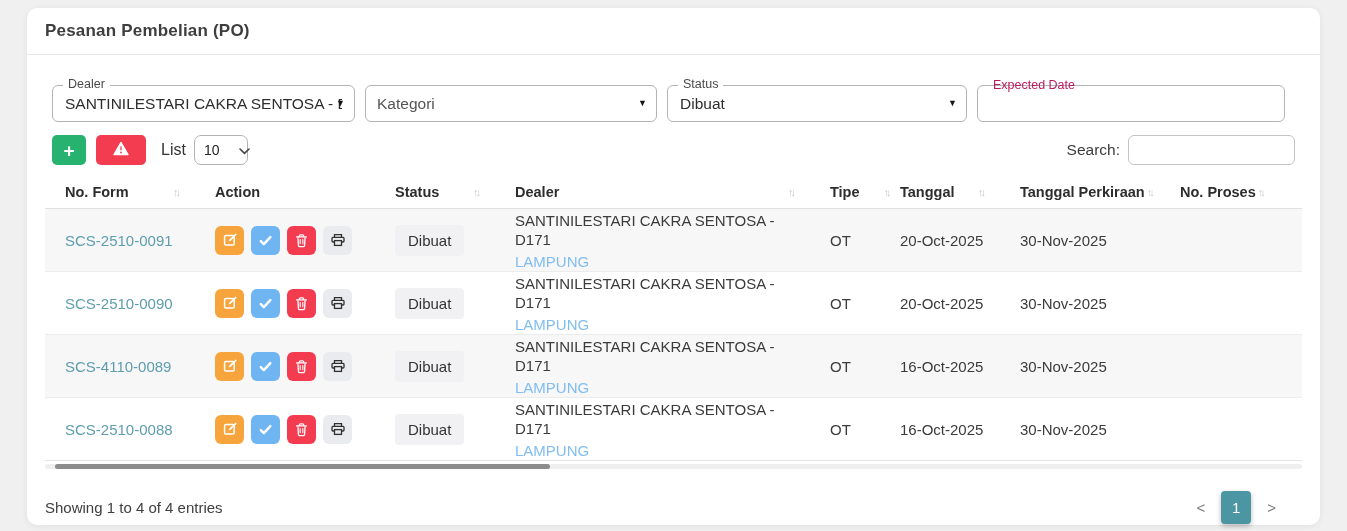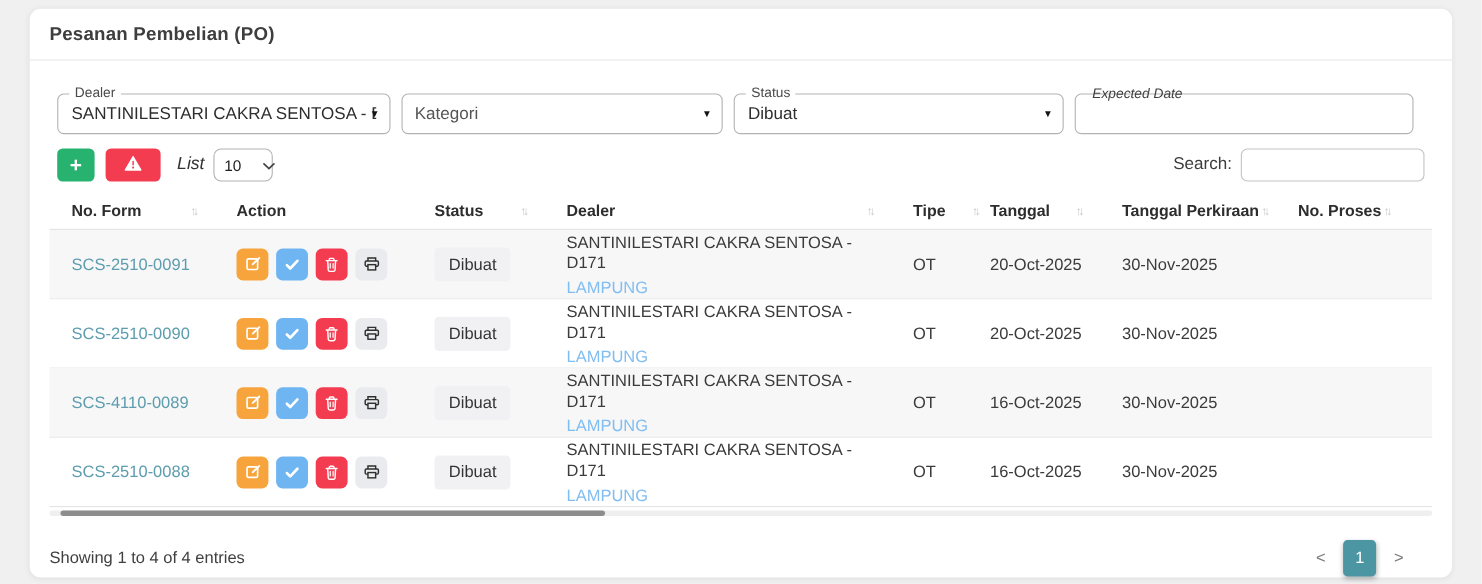--- a/index.html
+++ b/index.html
@@ -13,33 +13,33 @@
     background:#fff; border-radius:10px; box-shadow:0 1px 6px rgba(0,0,0,.07);
   }
   .card-header { height:47px; display:flex; align-items:center; padding:0 18px; border-bottom:1px solid #e8e8e8; }
   .card-title { font-size:17px; font-weight:700; color:#3e3e3e; letter-spacing:.2px; }
 
   
   .filters { display:flex; gap:10px; padding:30px 25px 0; }
   .field { position:relative; height:37px; border:1px solid #b3b3b3; border-radius:6px;
            display:flex; align-items:center; padding:0 12px; background:#fff; }
   .flabel { position:absolute; top:-9px; left:10px; font-size:12.5px; color:#4a4a4a; background:#fff; padding:0 5px; line-height:14px; }
-  .flabel.on-line { background:transparent; top:-8px; color:#404040;font-style:italic; }
+  .flabel.on-line { background:transparent; top:-8px; color:#be185d; }
   .fvalue { font-size:15.5px; color:#2e2e2e; white-space:nowrap; overflow:hidden; flex:1; }
   .fvalue.placeholder { color:#555; }
   .sel-arrow { position:absolute; right:9px; top:12px; font-size:9px; color:#141414; }
   .f-dealer{ width:303px; } .f-kategori{ width:292px;padding-left:11px; } .f-status{ width:300px; } .f-date{ width:308px; }
   .date-input { border:none; outline:none; width:100%; height:100%; background:transparent; font:inherit; }
 
   
   .toolbar { display:flex; align-items:center; padding:13px 25px 0; }
   .btn { border:none; display:flex; align-items:center; justify-content:center; cursor:pointer; }
   .btn-add { width:34px; height:30px; background:#27b36f; border-radius:5px; color:#fff; font-size:19px; font-weight:700; line-height:1; }
   .btn-alert { width:50px; height:30px; background:#f43c51; border-radius:5px; margin-left:10px; }
-  .list-label { margin-left:15px; font-size:16px; color:#333;font-style:italic; }
+  .list-label { margin-left:15px; font-size:16px; color:#333; }
   .page-size { margin-left:8px; width:54px; height:30px; border:1px solid #b3b3b3; border-radius:7px;
                display:flex; align-items:center; justify-content:space-between; padding:0 9px; font-size:14px; color:#222;gap:20px; }
   .spacer { flex:1; }
   .search-label { font-size:15.5px; color:#3c3c3c; }
   .search-input { margin-left:8px; width:167px; height:30px; border:1px solid #c4c4c4; border-radius:6px; outline:none; padding:0 8px; font:inherit; }
 
   
   .table { margin:10px 18px 0; }
   .thead { display:flex; align-items:center; height:34px; border-bottom:1px solid #e0e0e0;
            font-weight:700; font-size:14.5px; color:#2d2d2d; }

